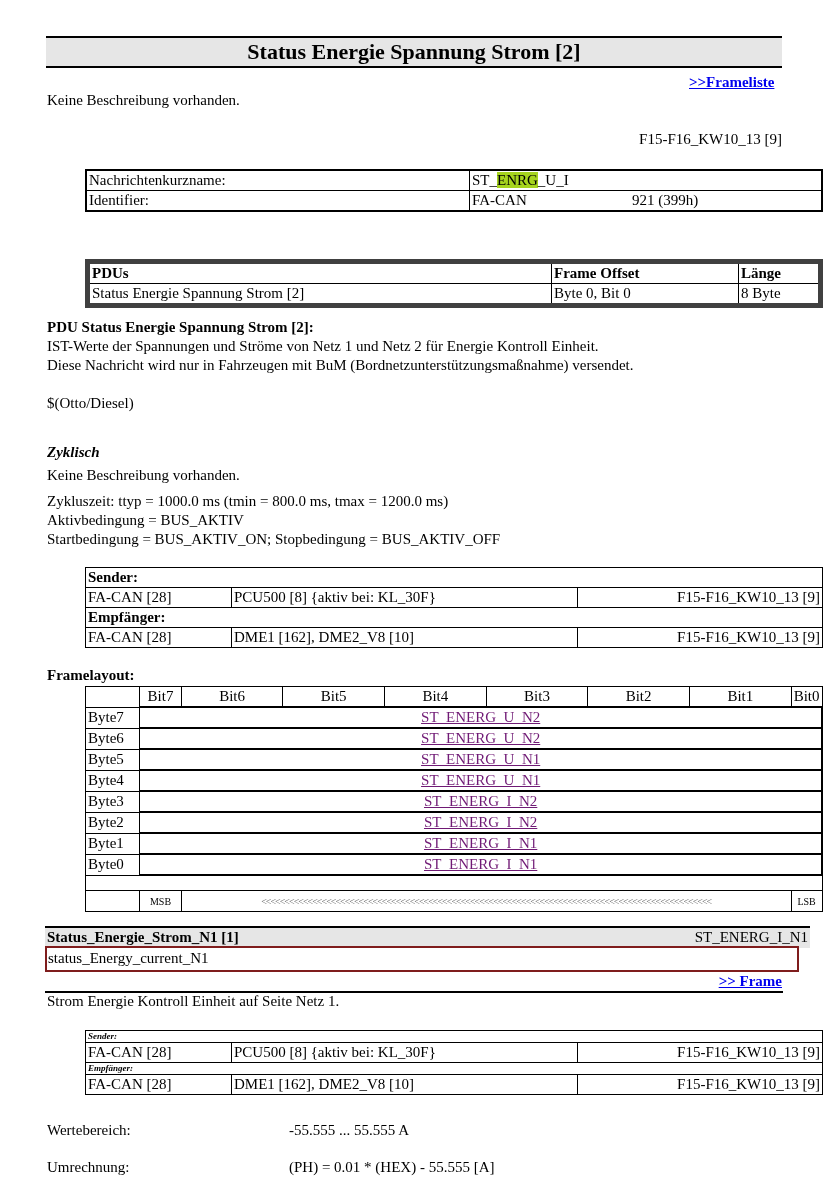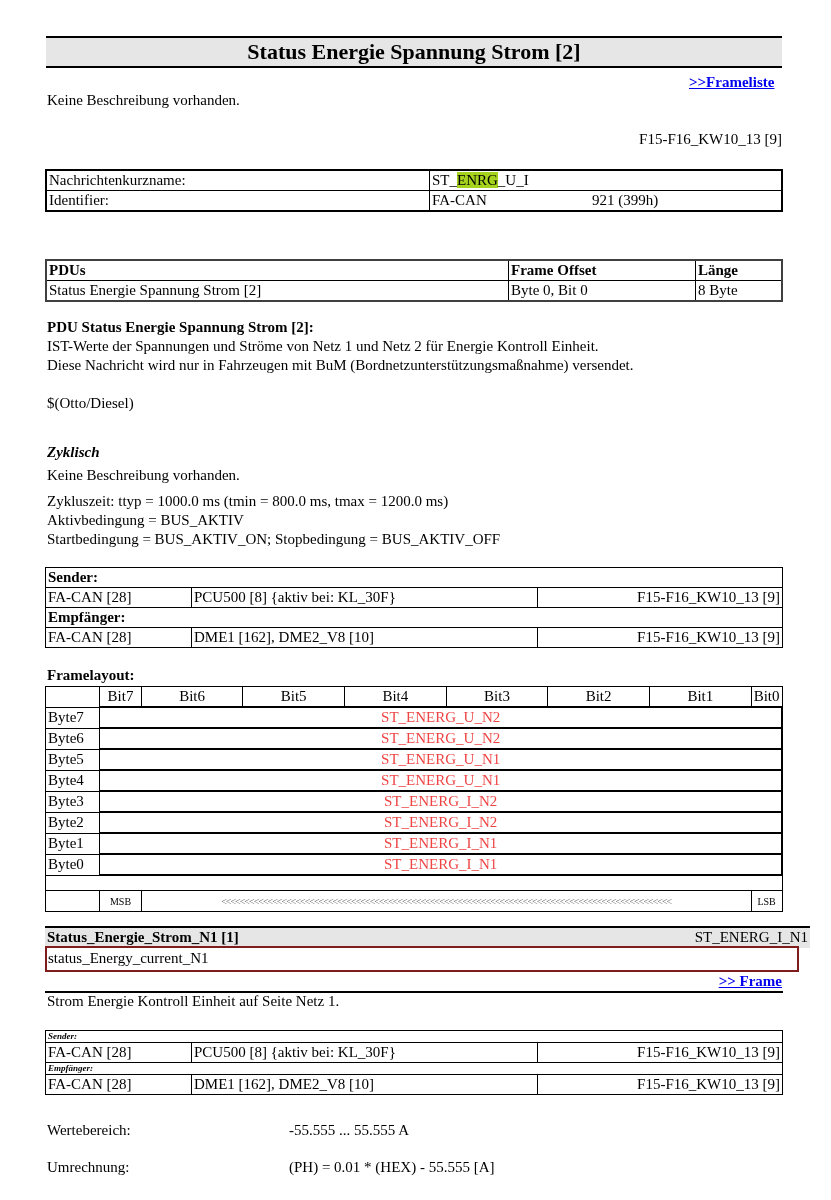--- a/index.html
+++ b/index.html
@@ -1,35 +1,35 @@
 <!DOCTYPE html>
 <html><head>
 <meta charset="utf-8">
 <style>
   html, body { margin: 0; padding: 0; background: #ffffff; }
   body {
     width: 831px; height: 1200px; position: relative; overflow: hidden;
     font-family: "Liberation Serif", serif; font-size: 15px; color: #000;
   }
   .abs { position: absolute; }
-  a.link { color: #ef4444; }
+  a.link { color: #701a75; text-decoration: underline; }
   a.boldlink { color: #0000ee; font-weight: bold; text-decoration: underline; }
 
   .title-bar {
     left: 46px; top: 36px; width: 736px; height: 28px;
     background: #e6e6e6; border-top: 2px solid #000; border-bottom: 2px solid #000;
     text-align: center; font-weight: bold; font-size: 22px; line-height: 28px;
   }
-  table { border-collapse: collapse; font-family: "Liberation Serif", serif; font-size: 15px; }
+  table { border-collapse: collapse; font-family: "Liberation Serif", serif; font-size: 15px; margin-left: 40px; }
   td { padding: 0 2px; height: 19px; line-height: 19px; white-space: nowrap; }
 
   .info-table { left: 45px; top: 169px; width: 738px; border: 2px solid #000; }
   .info-table td { border: 1px solid #000; }
 
-  .pdu-table { left: 45px; top: 259px; width: 738px; border: 2px solid #404040; }
+  .pdu-table { left: 45px; top: 259px; width: 738px; border: 5px solid #404040; }
   .pdu-table td { border: 1px solid #000; }
 
   .sender-table { left: 45px; top: 567px; width: 738px; border: 1px solid #000; }
   .sender-table td { border: 1px solid #000; }
 
   .frame-table { left: 45px; top: 686px; width: 738px; border: 1px solid #000; }
   .frame-table td { border: 1px solid #000; text-align: center; }
   .frame-table td.bytelabel { text-align: left; width: 50px; }
   .frame-table tr.byterow td.sig { border-top: 2px solid #000; border-bottom: 2px solid #000; border-right: 2px solid #000; }
   .frame-table tr.smallrow td { font-size: 10px; height: 20px; }

